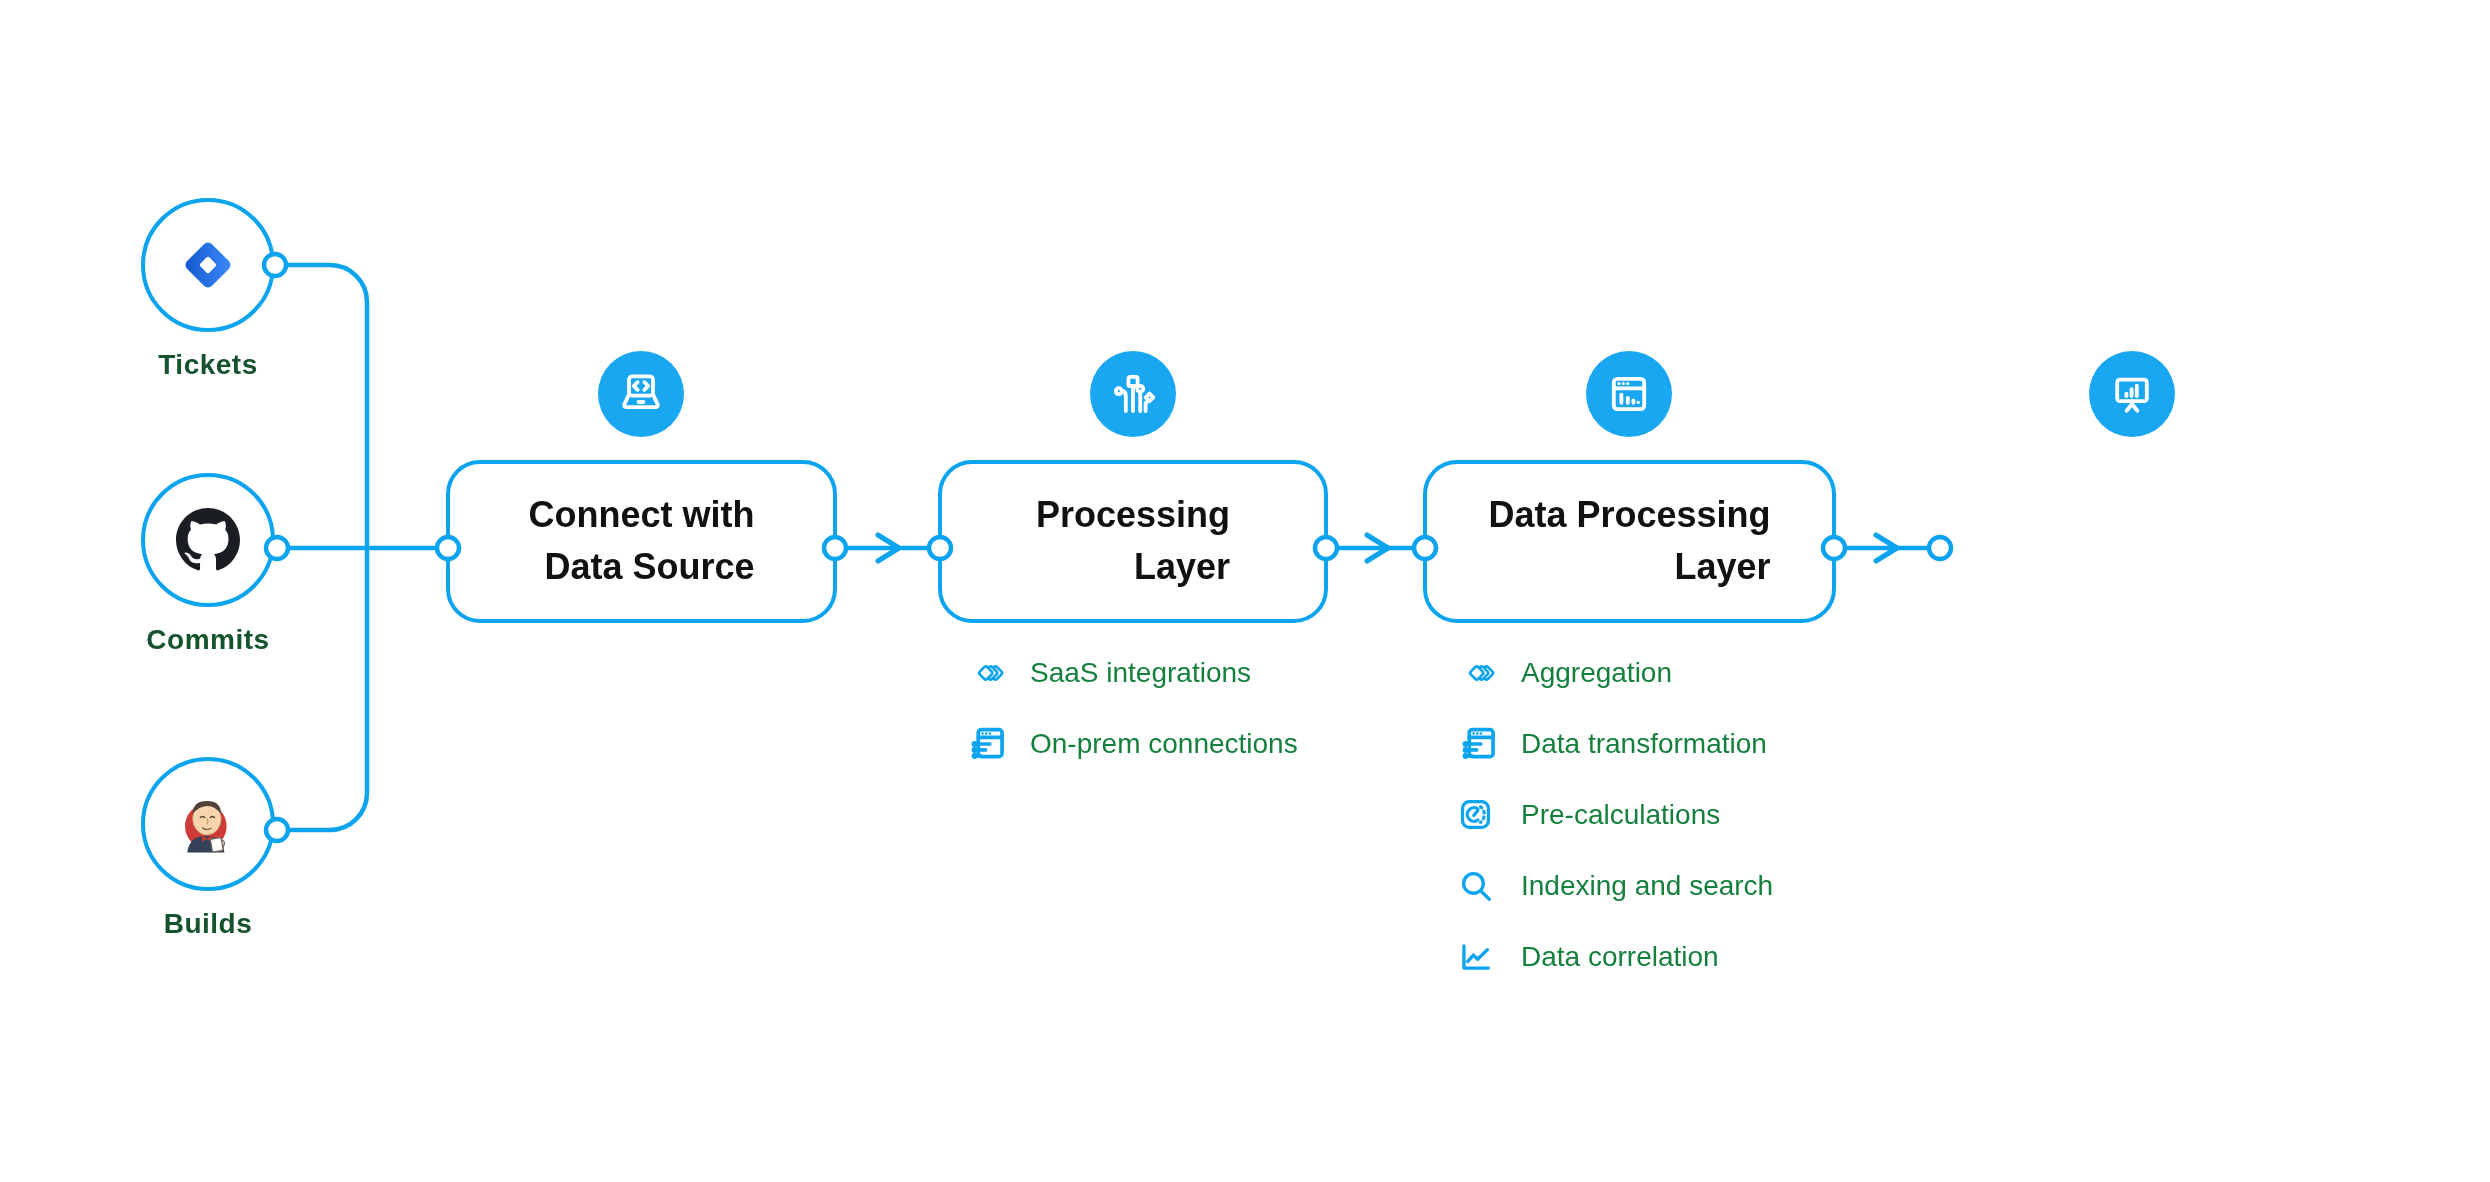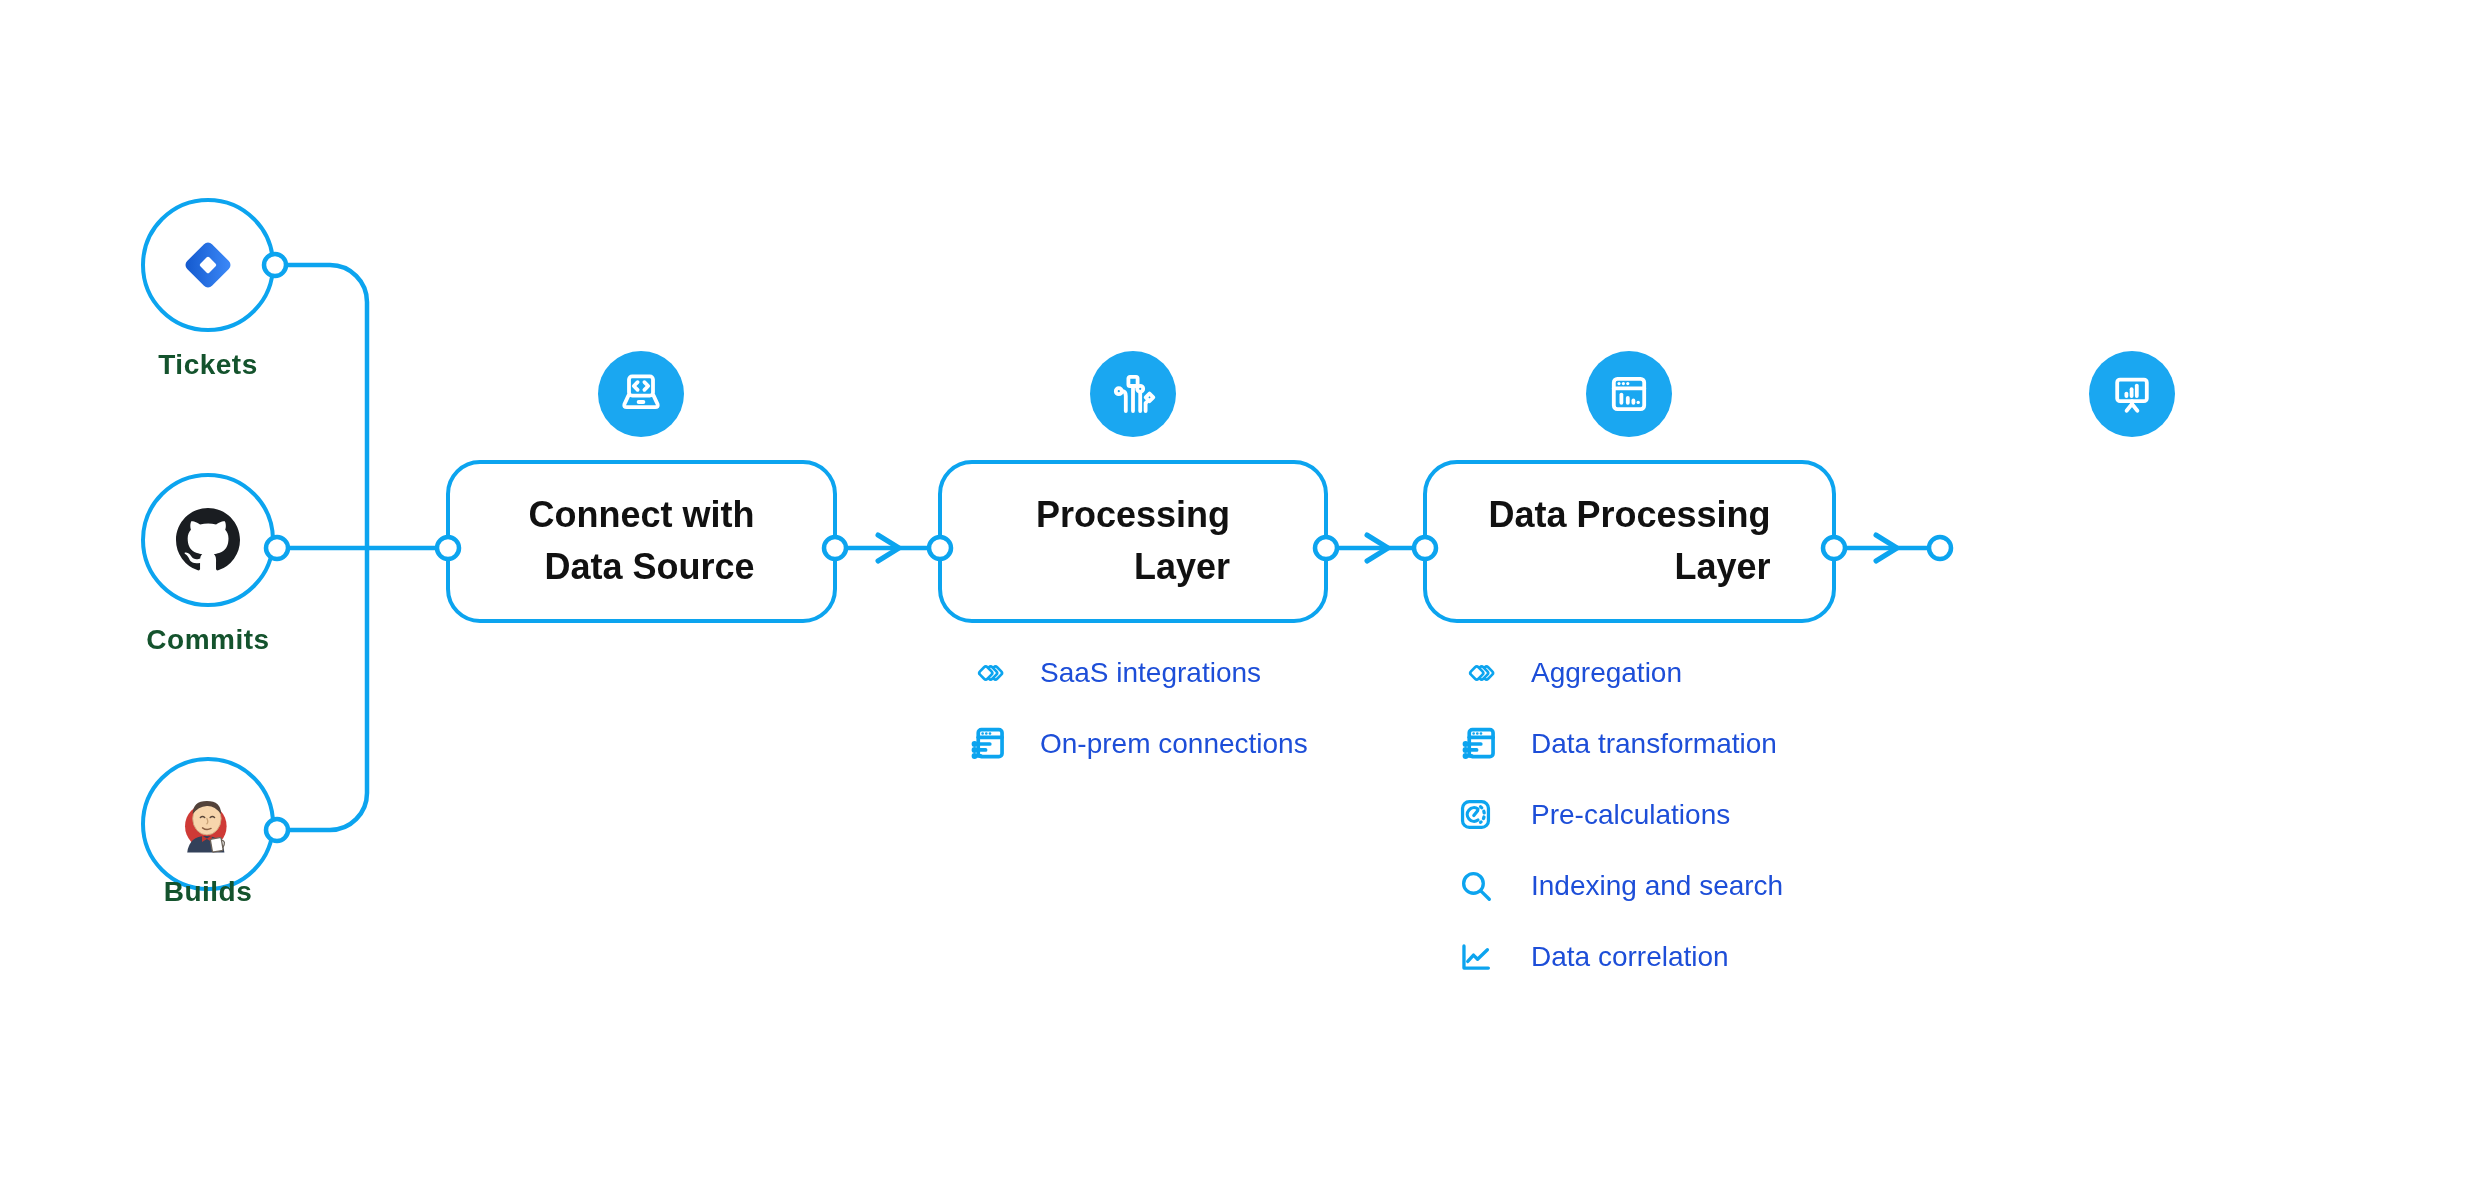--- a/index.html
+++ b/index.html
@@ -44,21 +44,21 @@
   }
   .ws{stroke:#fff;fill:none;stroke-width:1.9;stroke-linecap:round;stroke-linejoin:round;}
   .wd{fill:#fff;stroke:none;}
   
   .feature-list{position:absolute;z-index:2;}
   .feature-row{display:flex;align-items:center;height:71px;}
   .feature-icon{width:50px;flex:0 0 50px;display:flex;align-items:center;justify-content:flex-start;}
   .s{stroke:var(--accent);fill:none;stroke-width:2.1;stroke-linecap:round;stroke-linejoin:round;}
   .sf{fill:var(--accent);stroke:none;}
   .wf{fill:#fff;stroke:var(--accent);stroke-width:2.1;stroke-linejoin:round;}
-  .feature-label{font-size:28px;color:#1d4ed8;margin-left:24px;white-space:nowrap;}
+  .feature-label{font-size:28px;color:#15803d;margin-left:14px;white-space:nowrap;}
 </style>
 </head>
 <body>
 
 <div class="canvas">
 
   <svg class="overlay" width="2490" height="1182" viewBox="0 0 2490 1182" xmlns="http://www.w3.org/2000/svg">
 
     <path class="line" d="M286 265 H330 A37 37 0 0 1 367 302 V793 A37 37 0 0 1 330 830 H286"></path>
 
@@ -117,21 +117,21 @@
       <path d="M25 26 q2 -1.8 4 0 M34 26 q2 -1.8 4 0" stroke="#5a4639" stroke-width="1.3" fill="none" stroke-linecap="round"></path>
       <path d="M31 27 q1.6 3.2 0 4.8" stroke="#c9a277" stroke-width="1.2" fill="none" stroke-linecap="round"></path>
       <path d="M27 35.5 q3.6 2.8 7.8 0.6" stroke="#8a5f43" stroke-width="1.3" fill="none" stroke-linecap="round"></path>
       <path d="M26.5 42.5 l4.5 2.8 4.5-2.8 v6 l-4.5-2.8 -4.5 2.8 z" fill="#c4372f"></path>
       <g transform="rotate(-10 40 51)">
         <rect x="35" y="45" width="10" height="12" rx="1.2" fill="#ffffff" stroke="#6b6258" stroke-width="1.2"></rect>
         <path d="M45 47.5 q4.5 1.5 0 7" fill="none" stroke="#6b6258" stroke-width="1.2"></path>
       </g>
     </svg>
   </div>
-  <div class="source-label" style="left:68px;top:876px;">Builds</div>
+  <div class="source-label" style="left:68px;top:908px;">Builds</div>
 
   <div class="stage-icon" style="left:598px;">
     <svg width="48" height="48" viewBox="0 0 24 24">
       <rect class="ws" x="6" y="3.2" width="12" height="9.6" rx="1.6"></rect>
       <path class="ws" d="M10.3 6.1 L8.4 8 L10.3 9.9"></path>
       <path class="ws" d="M13.7 6.1 L15.6 8 L13.7 9.9"></path>
       <path class="ws" d="M5.7 12.8 L3.7 17.1 Q3.3 18.6 4.9 18.6 H19.1 Q20.7 18.6 20.3 17.1 L18.3 12.8"></path>
       <path class="ws" d="M10.8 16 H13.2"></path>
     </svg>
   </div>

